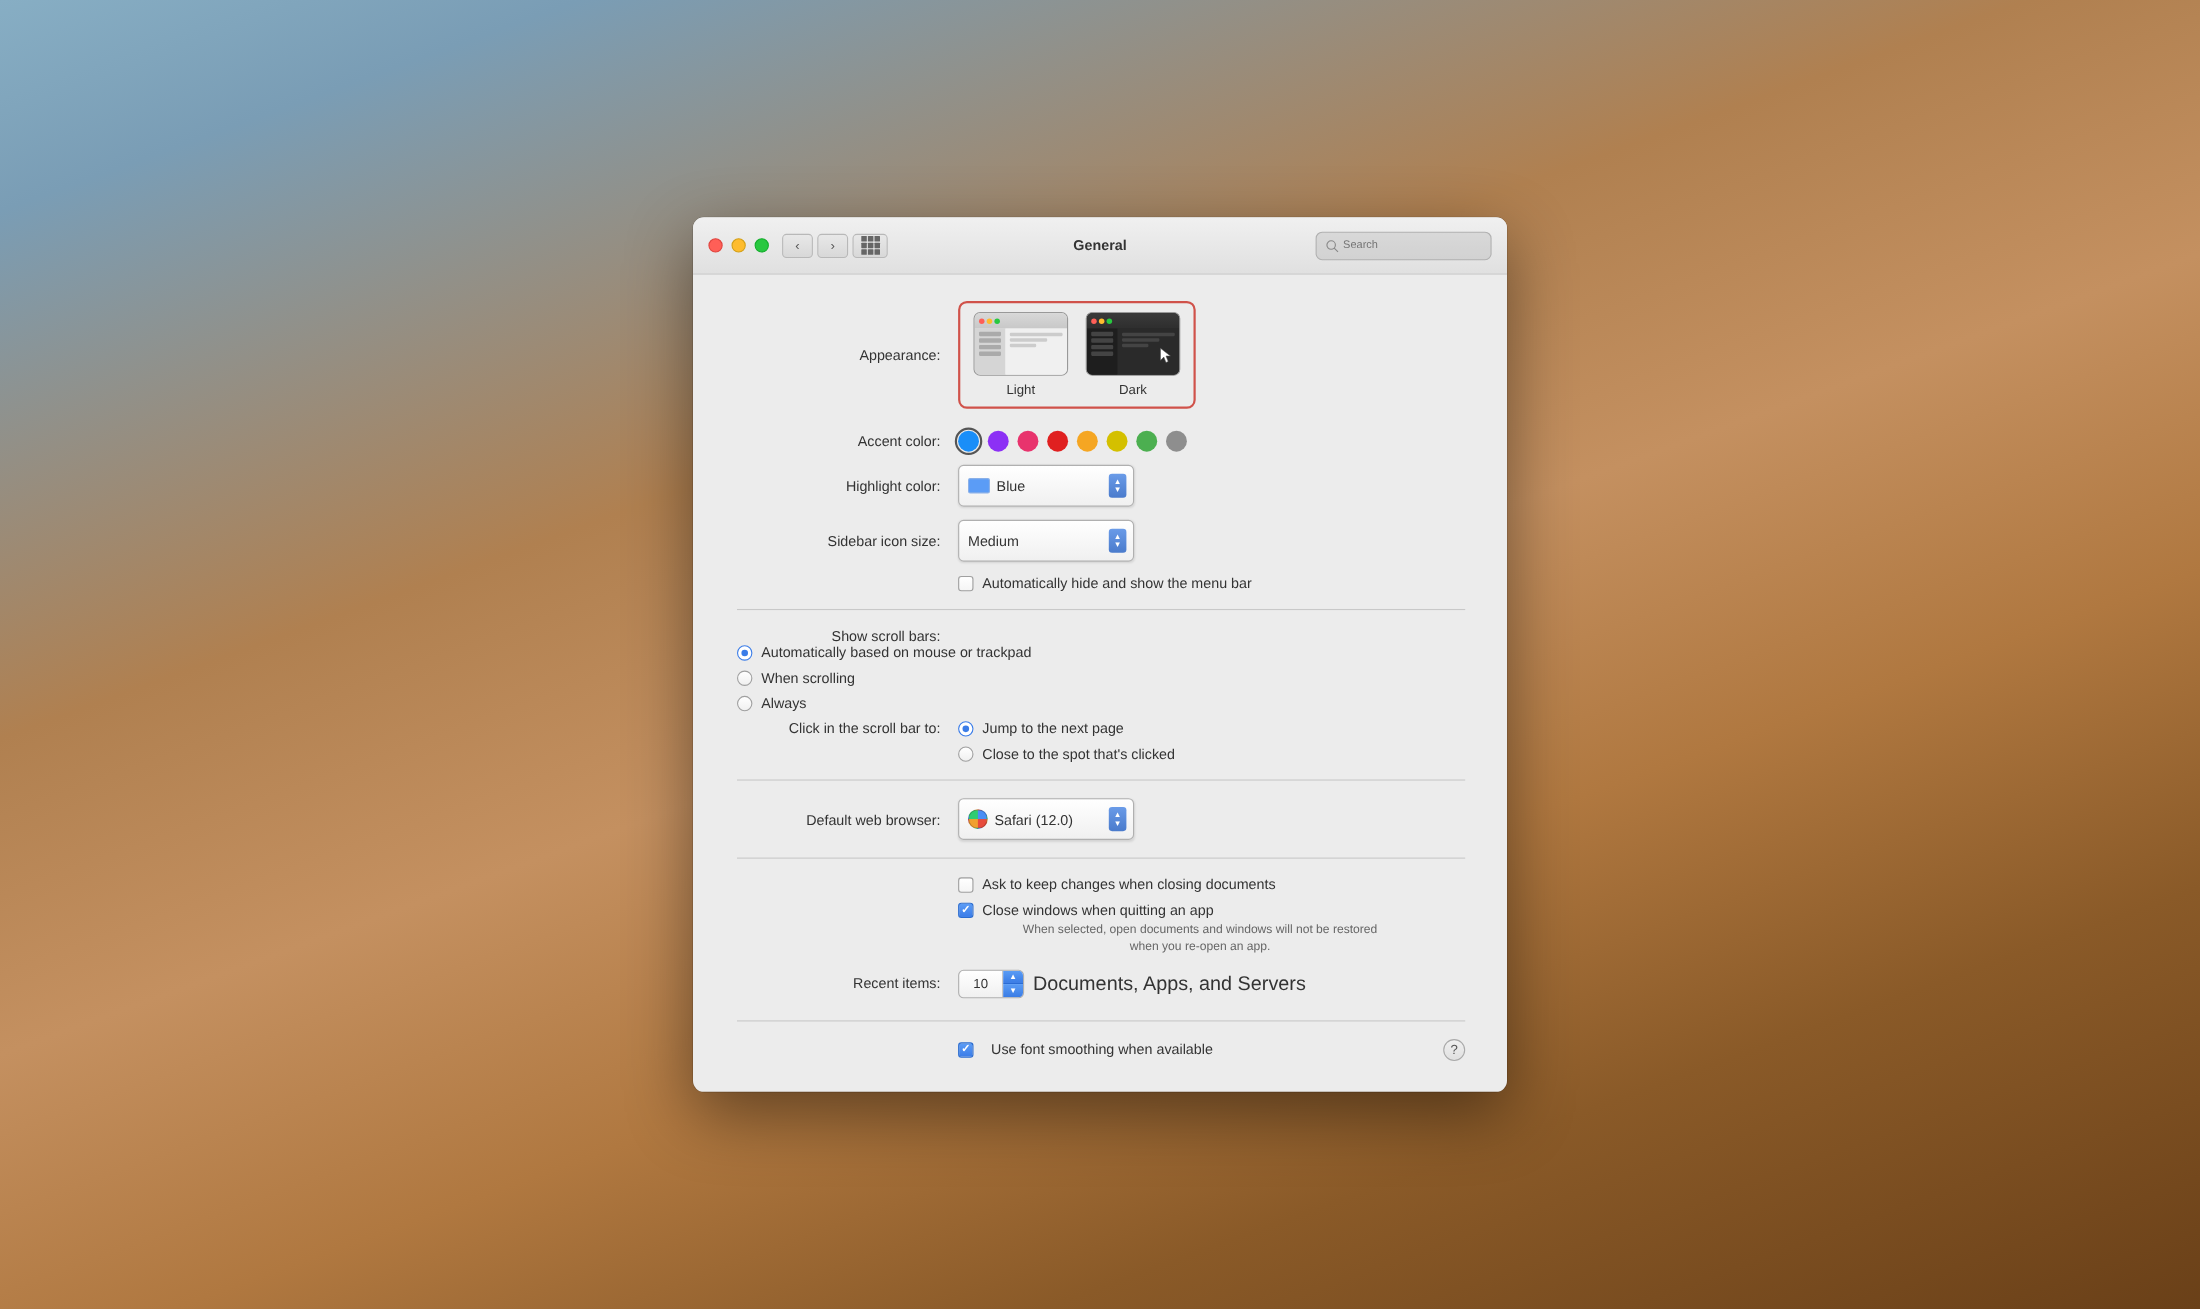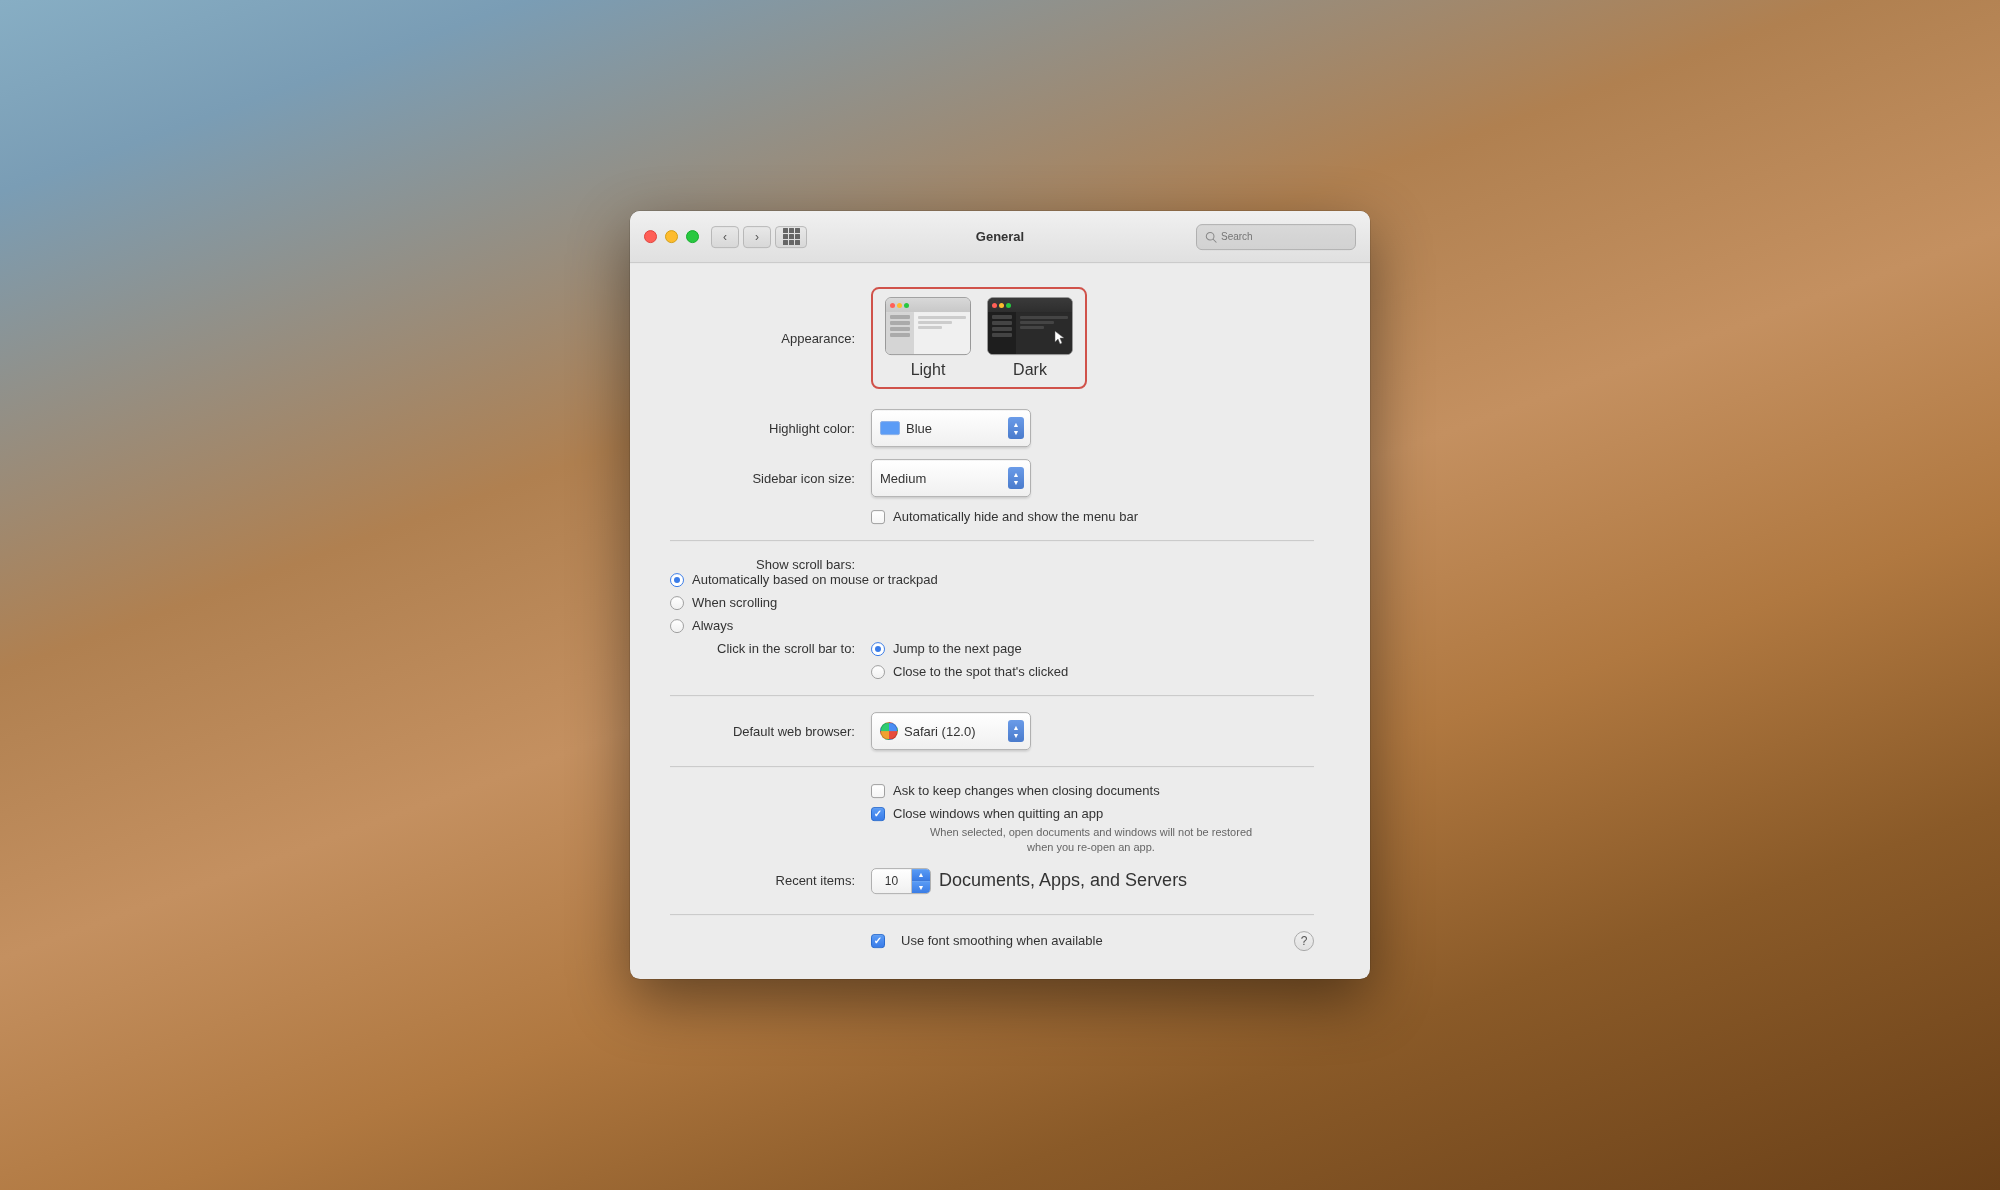--- a/index.html
+++ b/index.html
@@ -149,21 +149,21 @@
       background: transparent;
       border: none;
       outline: none;
       font-size: 10px;
       color: #999;
       width: 100%;
     }
 
     
     .content {
-      padding: 24px 56px 28px 40px;
+      padding: 24px 38px 28px 40px;
     }
 
     
     .appearance-section {
       display: flex;
       align-items: center;
       margin-bottom: 20px;
     }
 
     .section-label {
@@ -294,21 +294,21 @@
     }
 
     .thumb-dark-content-line {
       height: 3px;
       background: #444;
       border-radius: 1px;
       margin-bottom: 2px;
     }
 
     .appearance-label {
-      font-size: 16px;
+      font-size: 12px;
       color: #333;
     }
 
     
     .divider {
       height: 1px;
       background: #c8c8c8;
       margin: 16px 0;
     }
 
@@ -678,20 +678,33 @@
               <svg width="12" height="16" viewBox="0 0 12 16" fill="none">
                 <path d="M1 1L1 12L4 9L6 14L8 13L6 8L10 8L1 1Z" fill="white" stroke="#555" stroke-width="0.5"></path>
               </svg>
             </div>
           </div>
           <span class="appearance-label">Dark</span>
         </div>
       </div>
     </div>
 
+    <div class="settings-row">
+      <span class="section-label">Accent color:</span>
+      <div class="accent-colors">
+        <div class="accent-dot accent-selected" style="background:#1a8ef8; outline: 2px solid #555; outline-offset: 1px;"></div>
+        <div class="accent-dot" style="background:#8c30f5;"></div>
+        <div class="accent-dot" style="background:#e8336d;"></div>
+        <div class="accent-dot" style="background:#e02020;"></div>
+        <div class="accent-dot" style="background:#f5a623;"></div>
+        <div class="accent-dot" style="background:#d4c000;"></div>
+        <div class="accent-dot" style="background:#4caf50;"></div>
+        <div class="accent-dot" style="background:#8e8e8e;"></div>
+      </div>
+    </div>
 
     <div class="settings-row">
       <span class="section-label">Highlight color:</span>
       <div class="dropdown">
         <div class="color-swatch"></div>
         <span class="dropdown-text">Blue</span>
         <div class="dropdown-arrows">
           <span class="dropdown-arrow">▲</span>
           <span class="dropdown-arrow">▼</span>
         </div>

